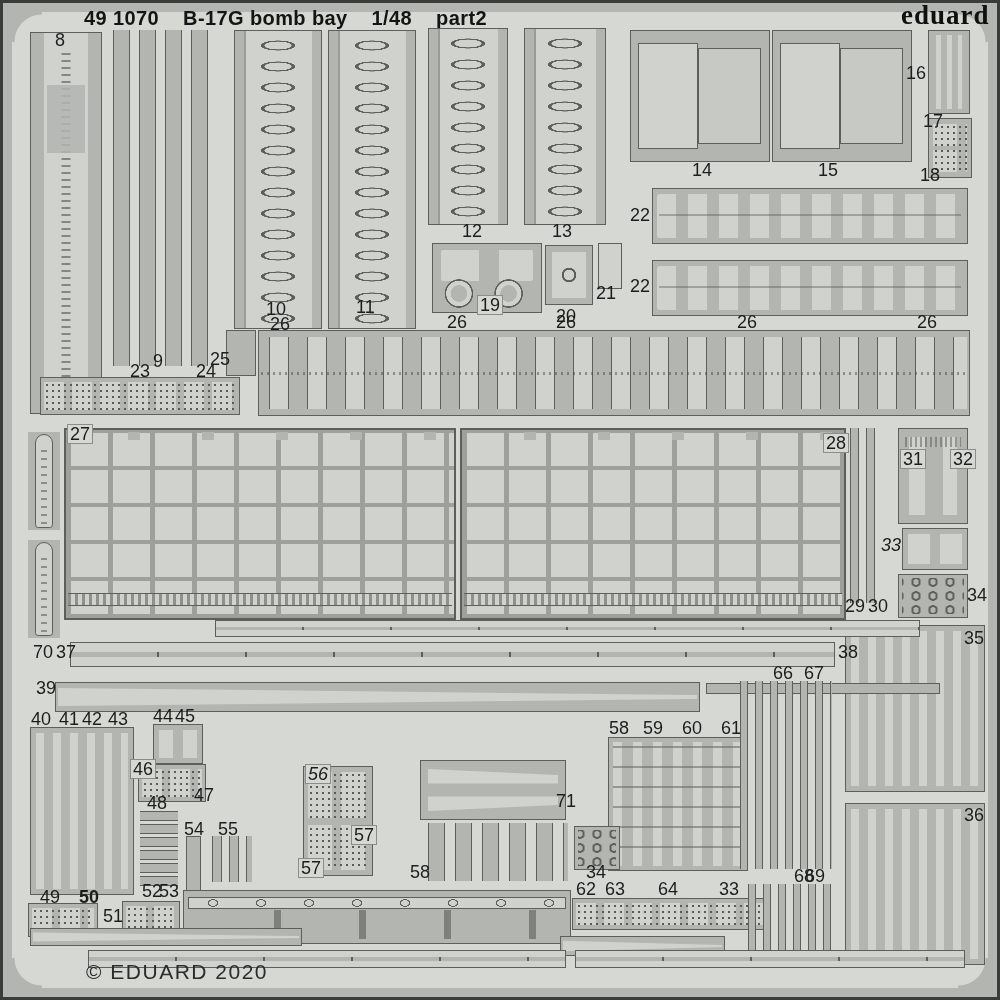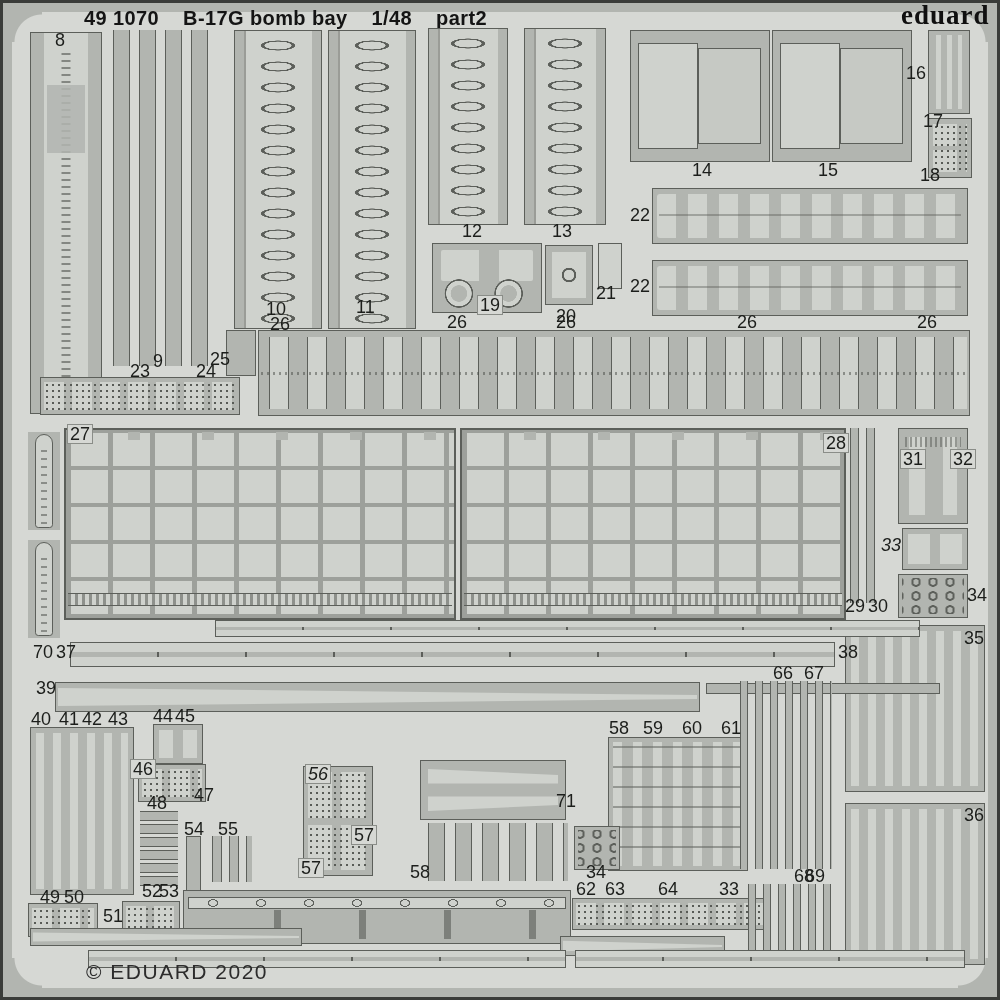--- a/index.html
+++ b/index.html
@@ -277,21 +277,21 @@
       <div class="plabel" style="left: 82px; top: 710px;">42</div>
       <div class="plabel" style="left: 108px; top: 710px;">43</div>
       <div class="plabel" style="left: 153px; top: 707px;">44</div>
       <div class="plabel" style="left: 175px; top: 707px;">45</div>
       <div class="plabel boxed" style="left: 131px; top: 760px;">46</div>
       <div class="plabel" style="left: 194px; top: 786px;">47</div>
       <div class="plabel" style="left: 147px; top: 794px;">48</div>
       <div class="plabel" style="left: 184px; top: 820px;">54</div>
       <div class="plabel" style="left: 218px; top: 820px;">55</div>
       <div class="plabel" style="left: 40px; top: 888px;">49</div>
-      <div class="plabel" style="left: 64px; top: 888px;">50</div>
+      <div class="plabel" style="left: 79px; top: 888px; font-weight: bold;">50</div>
       <div class="plabel" style="left: 103px; top: 907px;">51</div>
       <div class="plabel" style="left: 142px; top: 882px;">52</div>
       <div class="plabel" style="left: 159px; top: 882px;">53</div>
       <div class="plabel boxed" style="left: 306px; top: 765px; font-style: italic;">56</div>
       <div class="plabel boxed" style="left: 352px; top: 826px;">57</div>
       <div class="plabel boxed" style="left: 299px; top: 859px;">57</div>
       <div class="plabel" style="left: 556px; top: 792px;">71</div>
       <div class="plabel" style="left: 410px; top: 863px;">58</div>
       <div class="plabel" style="left: 609px; top: 719px;">58</div>
       <div class="plabel" style="left: 643px; top: 719px;">59</div>

